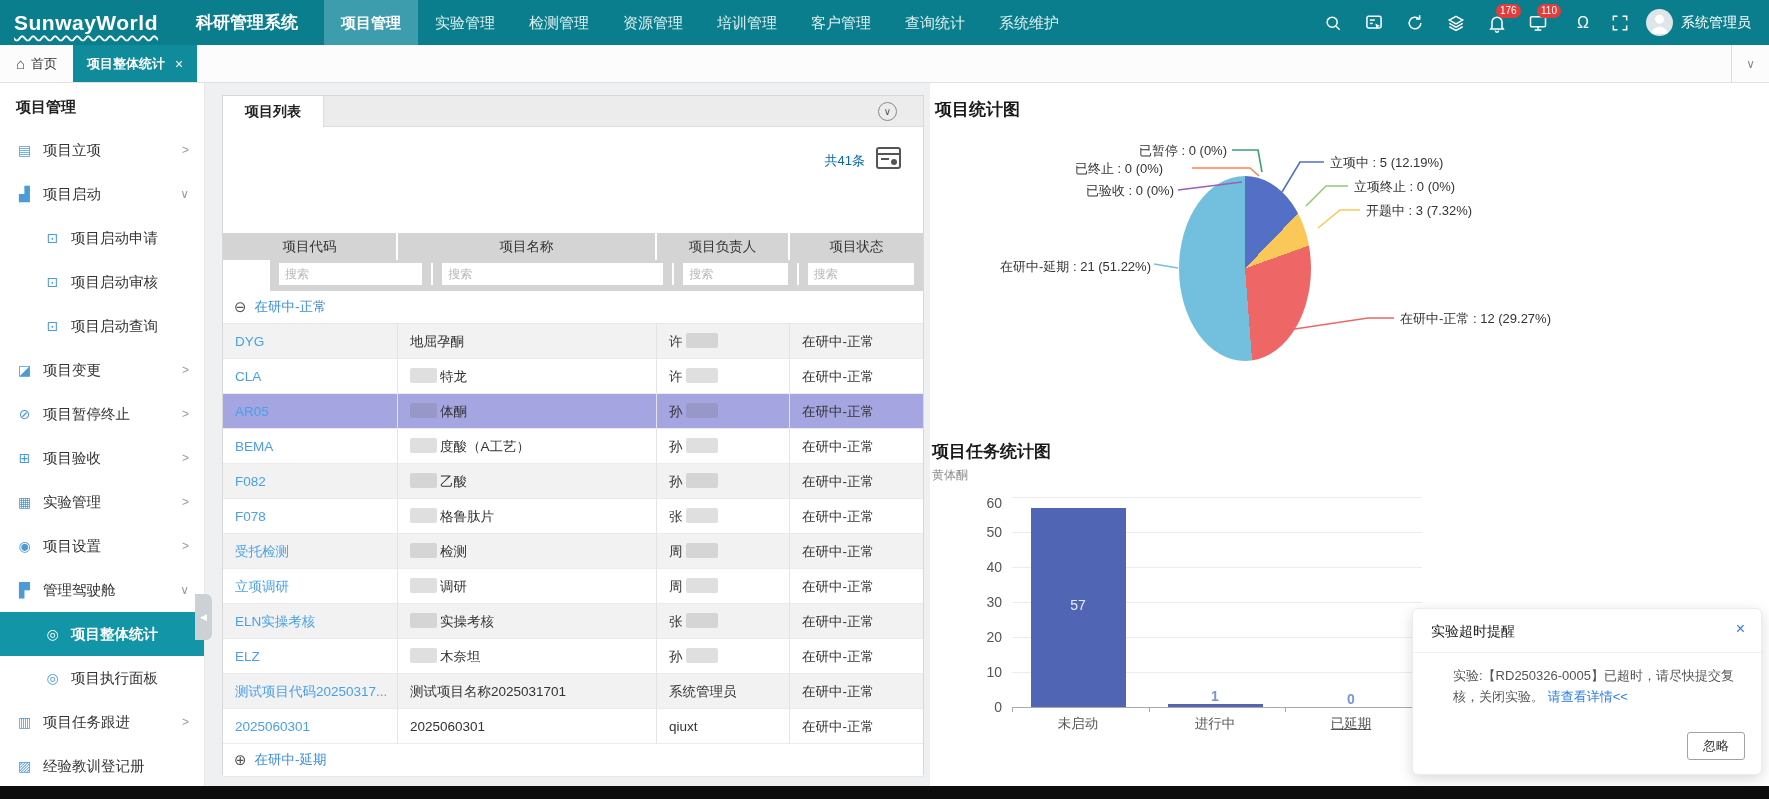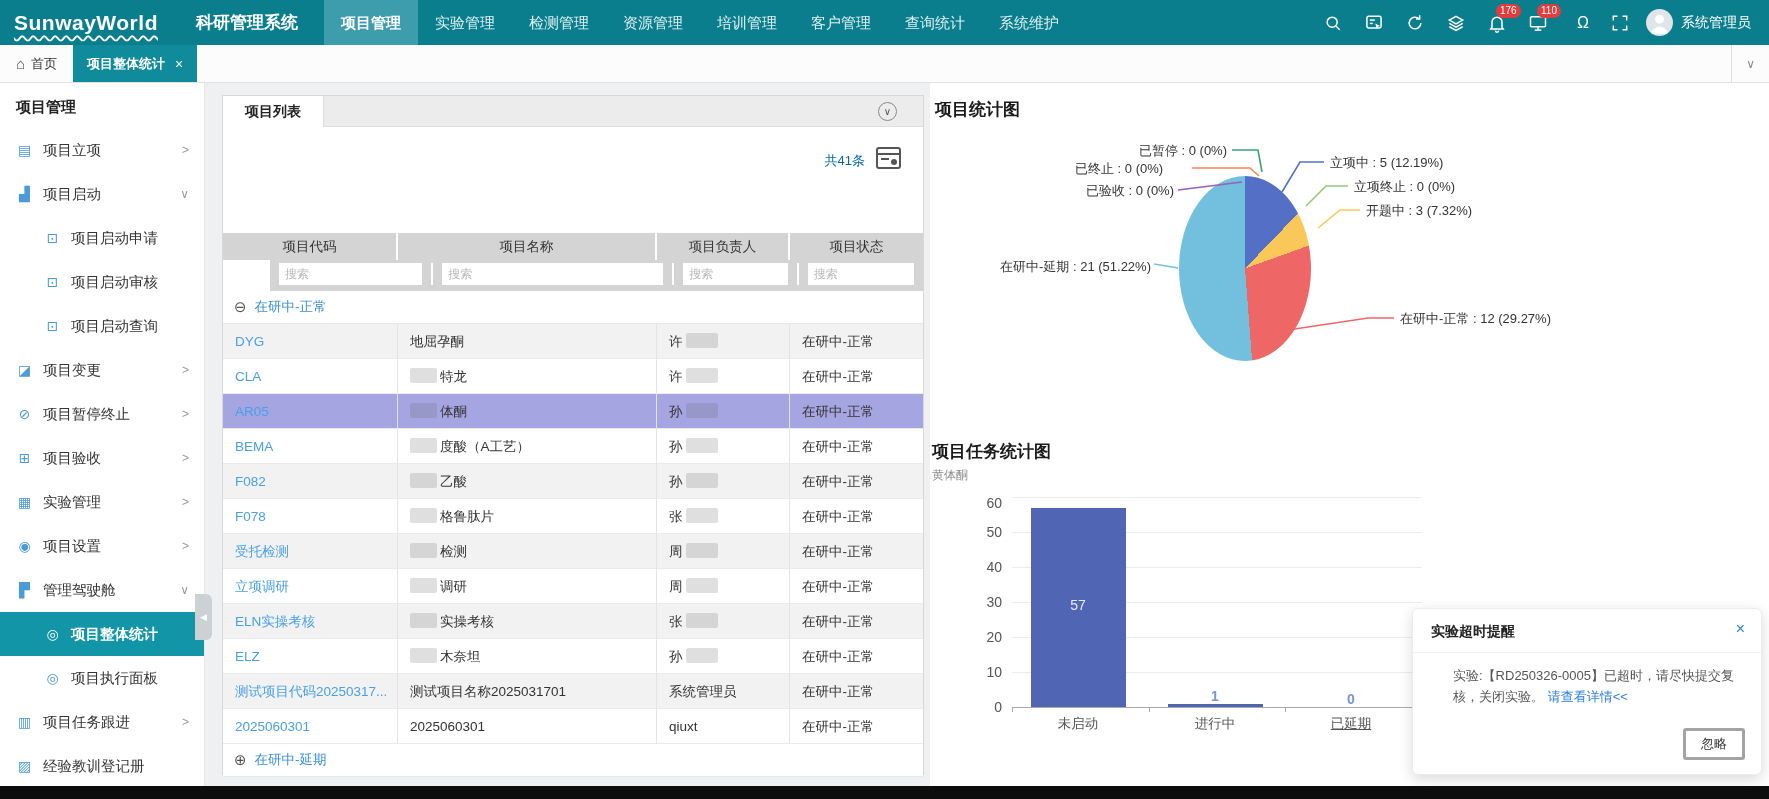--- a/index.html
+++ b/index.html
@@ -104,25 +104,25 @@
   .vtick { position:absolute; top:210px; width:1px; height:5px; background:#aaa; }
   .bar { position:absolute; background:#5066b4; }
   .bar-val { position:absolute; font-size:14px; text-align:center; }
   .ylab { position:absolute; width:40px; text-align:right; font-size:14px; color:#555; }
   .xlab { position:absolute; font-size:13.5px; color:#555; text-align:center; width:90px; }
 
   
   .popup { position:absolute; left:1412px; top:608px; width:350px; height:167px; background:#fff;
     border:1px solid #ececec; border-radius:6px; box-shadow:0 4px 14px rgba(0,0,0,.15); z-index:40; }
   .popup-head { position:relative; padding:13px 18px 11px; border-bottom:1px solid #f0f0f0; }
-  .popup-title { font-size:14px; font-weight:bold; color:#222; }
+  .popup-title { font-size:14px; font-weight:normal; color:#222; }
   .popup-x { position:absolute; right:16px; top:11px; color:#2f7fe0; font-size:16px; cursor:pointer; }
   .popup-body { padding:12px 18px 0 40px; font-size:13px; color:#555; line-height:21px; }
   .popup-link { color:#2f7fe0; cursor:pointer; }
-  .popup-ignore { position:absolute; right:16px; bottom:14px; border:3px solid #a3a3a3; border-radius:3px;
+  .popup-ignore { position:absolute; right:16px; bottom:14px; border:1px solid #a3a3a3; border-radius:3px;
     background:#fff; padding:4px 15px; font-size:13px; color:#333; cursor:pointer; }
 
   .bottom-bar { position:absolute; left:0; top:786px; width:1769px; height:13px; background:#0d0d0d; z-index:50; }
 </style>
 </head>
 <body>
 
 <div id="stage">
 
   <div class="topbar">

